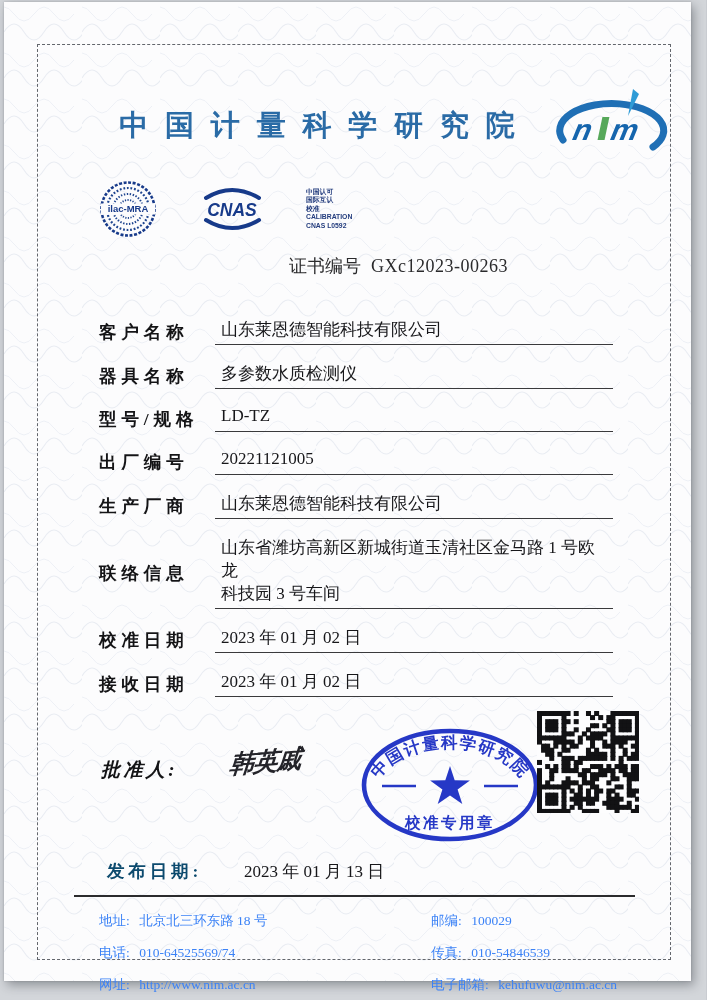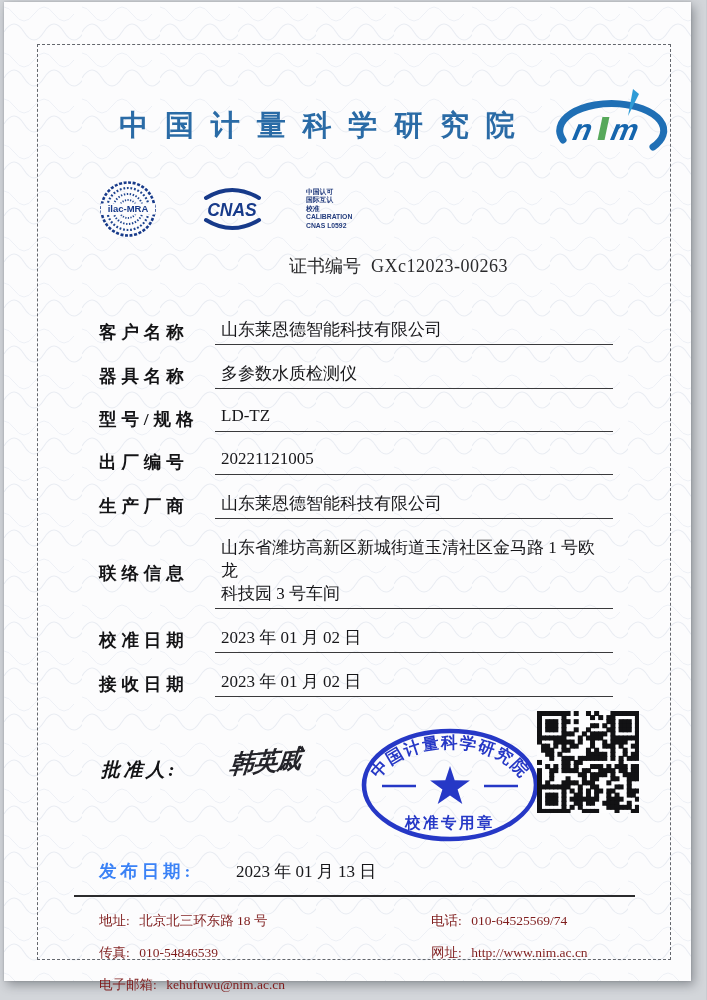--- a/index.html
+++ b/index.html
@@ -72,29 +72,29 @@
   .signature {
     position:absolute; left:130px; top:26px;
     font-size:25px; font-weight:bold; font-style:italic; color:#24242a;
     transform:rotate(-5deg) skewX(-10deg); letter-spacing:-1px;
   }
   .seal { position:absolute; left:256px; top:4px; }
   .qr { position:absolute; right:26px; top:-8px; }
 
   
   .issue-row { display:flex; align-items:baseline; margin-top:12px; }
-  .issue-label { font-size:17.5px; font-weight:bold; letter-spacing:.22em; color:#3b82f6; }
+  .issue-label { font-size:17.5px; font-weight:bold; letter-spacing:.22em; color:#0c4a6e;margin-left:8px; }
   .issue-value { margin-left:42px; font-size:17px; color:#17171a; }
 
   .divider { margin:12px 30px 0 -25px; border-top:2.4px solid #2b2b2d; }
 
   
   .footer-grid {
     display:grid; grid-template-columns:332px 1fr; row-gap:14px;
-    margin-top:15px; font-size:13.5px; color:#7f1d1d;
+    margin-top:15px; font-size:13.5px; color:#3b82f6;
   }
   .footer-item .flabel { margin-right:6px; }
 </style>
 </head>
 <body>
 
 <div class="page">
   <div class="paper">
 
     <svg class="watermark" width="688" height="979">
@@ -541,20 +541,24 @@
       </div>
 
       <div class="divider"></div>
 
       <div class="footer-grid">
         <div class="footer-item">
           <span class="flabel">地址:</span>
           <span>北京北三环东路 18 号</span>
         </div>
         <div class="footer-item">
+          <span class="flabel">邮编:</span>
+          <span>100029</span>
+        </div>
+        <div class="footer-item">
           <span class="flabel">电话:</span>
           <span>010-64525569/74</span>
         </div>
         <div class="footer-item">
           <span class="flabel">传真:</span>
           <span>010-54846539</span>
         </div>
         <div class="footer-item">
           <span class="flabel">网址:</span>
           <span>http://www.nim.ac.cn</span>

